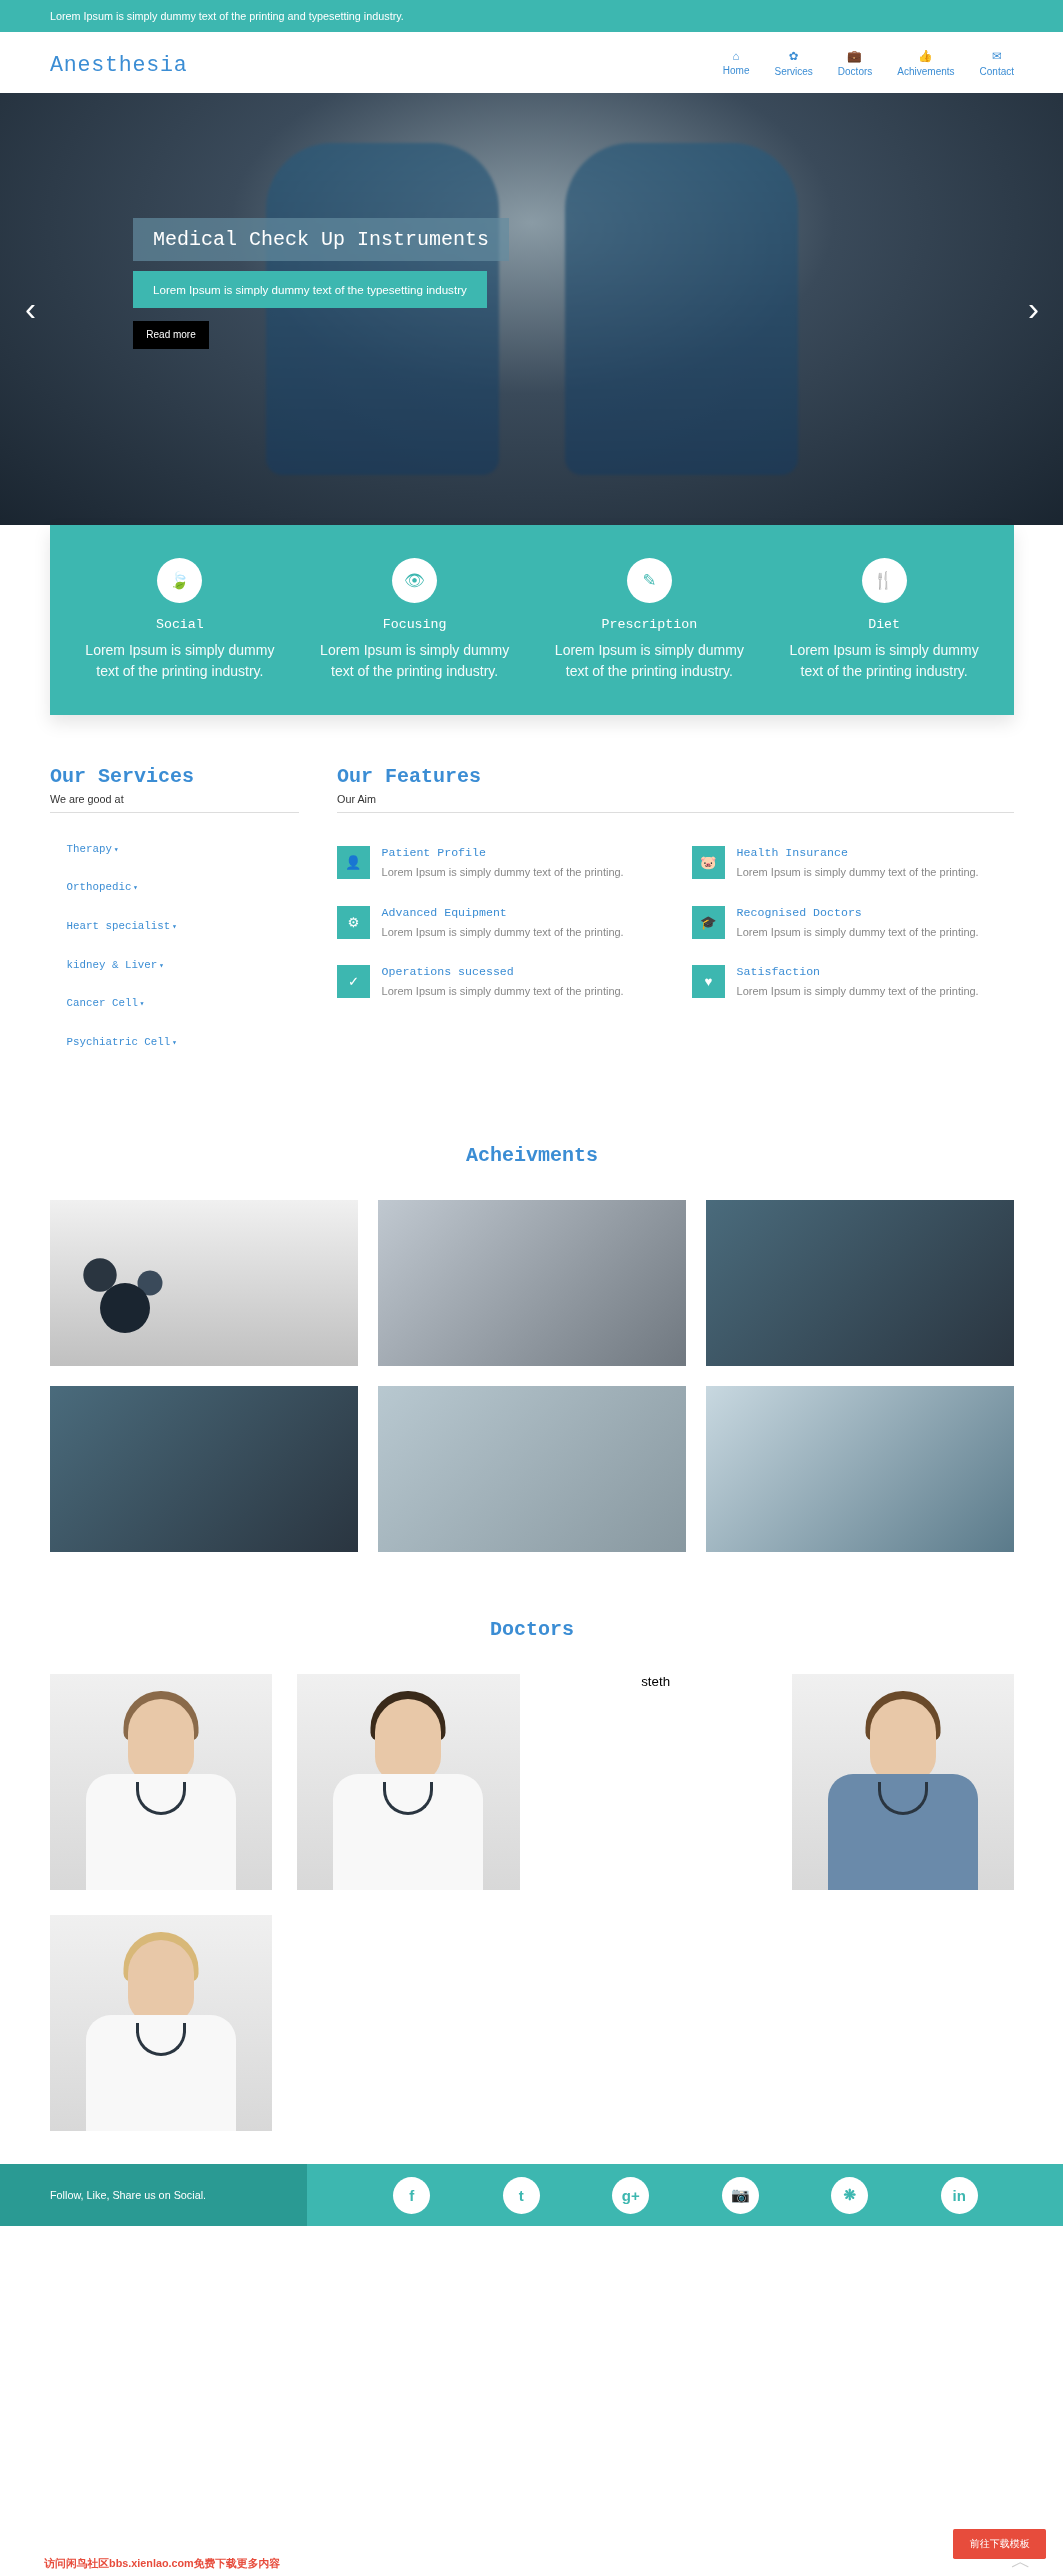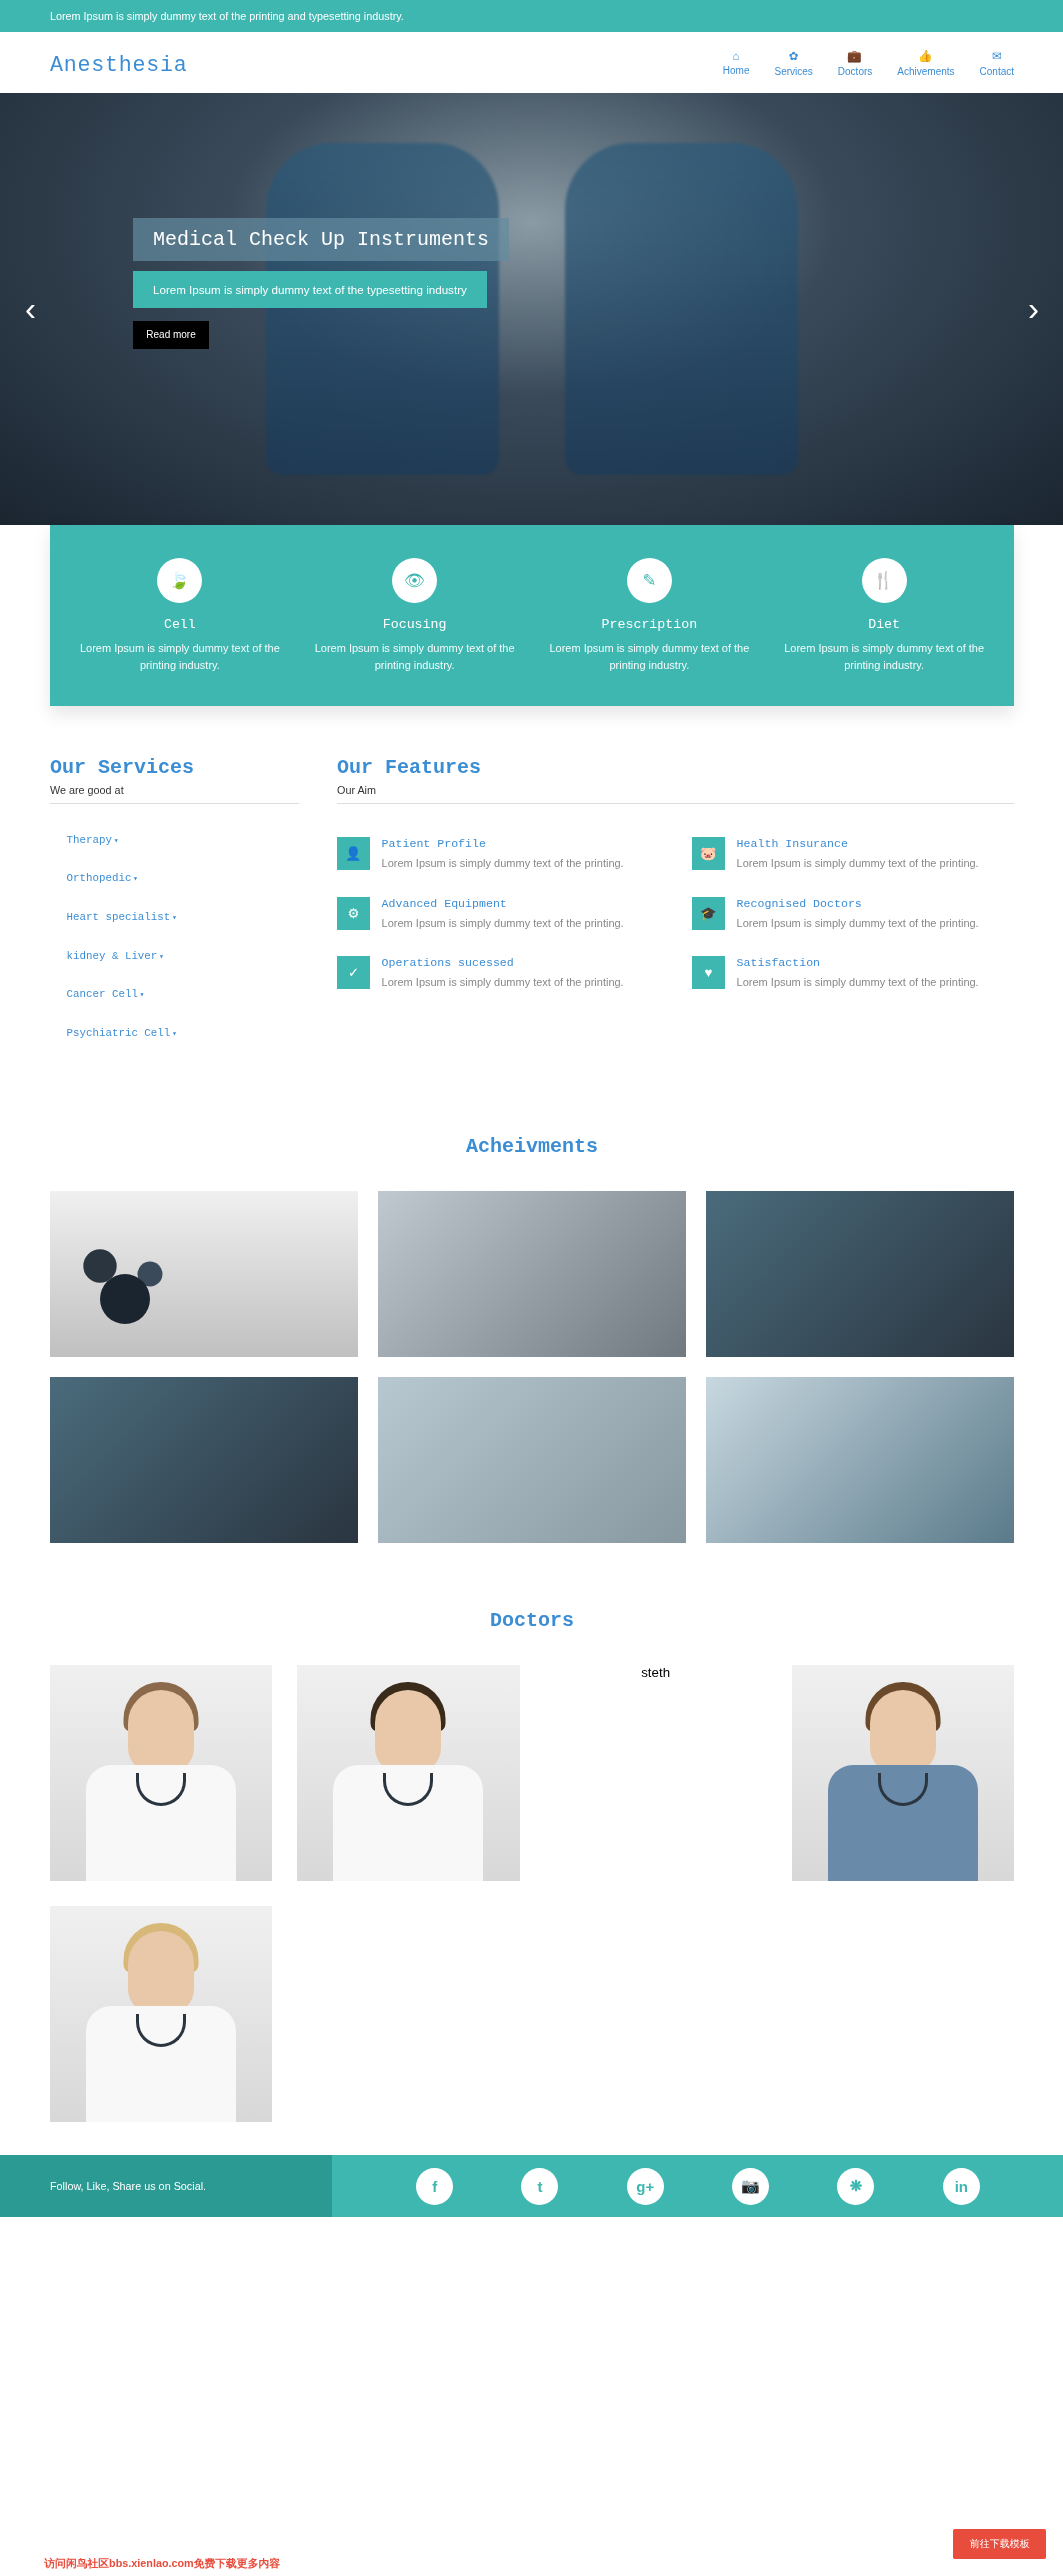--- a/index.html
+++ b/index.html
@@ -18,21 +18,21 @@
 .hero-title { background: rgba(100,140,160,0.7); color: #fff; padding: 10px 20px; font-family: 'Courier New', monospace; font-size: 20px; display: inline-block; }
 .hero-sub { background: #3db7b0; color: #fff; padding: 11.6px 20px; margin-top: 10px; display: inline-block; font-size: 11.6px; }
 .hero-btn { background: #000; color: #fff; padding: 8.3px 13.3px; margin-top: 13.3px; display: inline-block; font-size: 10px; border: none; cursor: pointer; }
 .hero-arrow { position: absolute; top: 50%; transform: translateY(-50%); color: #fff; font-size: 33px; cursor: pointer; z-index: 3; }
 .hero-arrow.left { left: 25px; }
 .hero-arrow.right { right: 25px; }
 .icons-section { background: #3db7b0; margin: 0 50px; padding: 33px 25px; display: flex; gap: 25px; position: relative; box-shadow: 0 8.3px 16.6px rgba(0,0,0,0.1); }
 .icon-card { flex: 1; text-align: center; color: #fff; }
 .icon-circle { width: 45px; height: 45px; background: #fff; border-radius: 50%; margin: 0 auto 13.3px; display: flex; align-items: center; justify-content: center; color: #3db7b0; font-size: 16.6px; }
 .icon-card-title { font-family: 'Courier New', monospace; font-size: 13.3px; margin-bottom: 8.3px; }
-.icon-card-text { font-size: 11px; line-height: 1.5; opacity: 0.95; }
+.icon-card-text { font-size: 14px; line-height: 1.5; opacity: 0.95; }
 .services-features { display: flex; padding: 50px; gap: 38px; }
 .services { width: 249px; }
 .section-title { color: #3b8dd4; font-family: 'Courier New', monospace; font-size: 20px; margin-bottom: 3.3px; }
 .section-sub { color: #333; font-size: 10.8px; border-bottom: 0.8px solid #ddd; padding-bottom: 6.6px; margin-bottom: 16.6px; display: inline-block; width: 100%; }
 .service-item { display: block; color: #3b8dd4; font-family: 'Courier New', monospace; font-size: 10.8px; padding: 13.3px 16.6px; text-decoration: none; }
 .service-item::after { content: '▾'; margin-left: 1.7px; font-size: 8.3px; }
 .features { flex: 1; }
 .features-grid { display: grid; grid-template-columns: 1fr 1fr; gap: 25px 33px; margin-top: 16.6px; }
 .feature { display: flex; gap: 11.6px; }
 .feature-icon { width: 33px; height: 33px; background: #3db7b0; color: #fff; display: flex; align-items: center; justify-content: center; font-size: 13.3px; flex-shrink: 0; }
@@ -49,21 +49,21 @@
 .micro-lens { position: absolute; top: 83px; left: 50px; width: 50px; height: 50px; background: #1a2530; border-radius: 50%; box-shadow: -25px -33px 0 -8.3px #2a3540, 25px -25px 0 -12.5px #3a4a5a; }
 .doctors { padding: 33px 50px; text-align: center; }
 .doctors-grid { display: grid; grid-template-columns: repeat(4, 1fr); gap: 25px; margin-top: 33px; }
 .doctor-img { height: 216px; background: linear-gradient(180deg, #f0f0f0 0%, #d8d8d8 100%); position: relative; overflow: hidden; }
 .doctor-head { position: absolute; top: 25px; left: 50%; transform: translateX(-50%); width: 66px; height: 83px; background: #e8c8a8; border-radius: 33px 33px 25px 25px; }
 .doctor-hair { position: absolute; top: 16.6px; left: 50%; transform: translateX(-50%); width: 75px; height: 50px; background: #3a2a1a; border-radius: 37px 37px 8.3px 8.3px; }
 .doctor-body { position: absolute; bottom: 0; left: 50%; transform: translateX(-50%); width: 150px; height: 116px; background: #f8f8f8; border-radius: 25px 25px 0 0; }
 .doctor-body.blue { background: #6a8aaa; }
 .doctor-steth { position: absolute; top: 108px; left: 50%; transform: translateX(-50%); width: 50px; height: 33px; border: 3.3px solid #2a3540; border-top: none; border-radius: 0 0 25px 25px; }
 .social-bar { background: #3db7b0; display: flex; align-items: center; padding: 0; }
-.social-text { background: #2a9a93; color: #fff; padding: 25px 50px; font-size: 10.8px; width: 332px; }
+.social-text { background: #2a9a93; color: #fff; padding: 25px 50px; font-size: 10.8px; width: 307px; }
 .social-icons { flex: 1; display: flex; justify-content: space-around; align-items: center; padding: 0 50px; }
 .social-icon { width: 37px; height: 37px; background: #fff; border-radius: 50%; display: flex; align-items: center; justify-content: center; color: #3db7b0; font-size: 15px; font-weight: bold; cursor: pointer; }
 .spacer { height: 399px; background: #fff; position: relative; }
 .back-top { position: absolute; right: 33px; bottom: 50px; color: #ccc; font-size: 20px; cursor: pointer; }
 .download-btn { position: fixed; right: 16.6px; bottom: 16.6px; background: #e74c3c; color: #fff; padding: 8.3px 16.6px; font-size: 10px; border-radius: 1.7px; cursor: pointer; z-index: 100; }
 .watermark { position: fixed; left: 8.3px; bottom: 5px; color: #e74c3c; font-size: 10.8px; font-weight: bold; z-index: 100; text-shadow: 0.8px 0.8px 0 #fff; margin-left: 36px; }
 </style>
 </head>
 <body>
 
@@ -93,21 +93,21 @@
   <div class="hero-content">
     <div class="hero-title">Medical Check Up Instruments</div><br>
     <div class="hero-sub">Lorem Ipsum is simply dummy text of the typesetting industry</div><br>
     <button class="hero-btn">Read more</button>
   </div>
 </div>
 
 <div class="icons-section">
   <div class="icon-card">
     <div class="icon-circle">🍃</div>
-    <div class="icon-card-title">Cell</div>
+    <div class="icon-card-title">Social</div>
     <div class="icon-card-text">Lorem Ipsum is simply dummy text of the printing industry.</div>
   </div>
   <div class="icon-card">
     <div class="icon-circle">👁</div>
     <div class="icon-card-title">Focusing</div>
     <div class="icon-card-text">Lorem Ipsum is simply dummy text of the printing industry.</div>
   </div>
   <div class="icon-card">
     <div class="icon-circle">✎</div>
     <div class="icon-card-title">Prescription</div>

